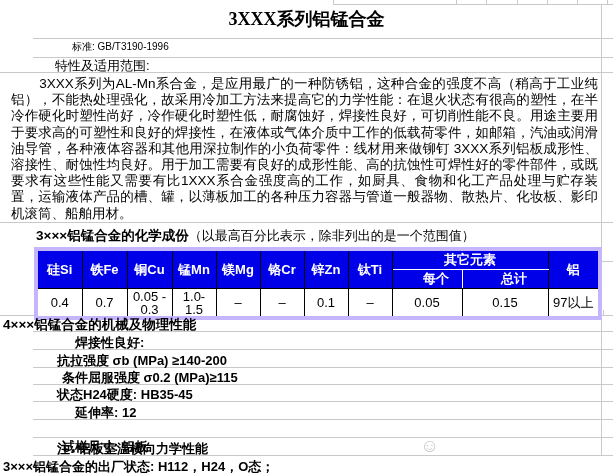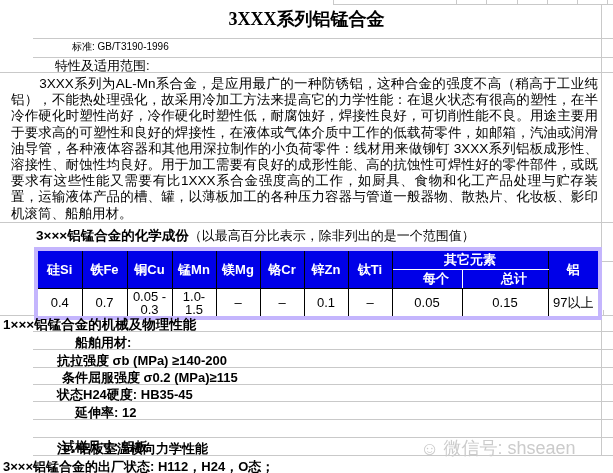--- a/index.html
+++ b/index.html
@@ -121,27 +121,26 @@
     <td>–</td>
     <td>0.1</td>
     <td>–</td>
     <td>0.05</td>
     <td>0.15</td>
     <td>97以上</td>
   </tr>
 </tbody>
   </table>
 
-<div class="mech-heading">1×××铝锰合金的机械及物理性能</div>
-<div class="mrow m0">船舶用材:</div>
+<div class="mech-heading">4×××铝锰合金的机械及物理性能</div>
+<div class="mrow m0">焊接性良好:</div>
 <div class="mrow m1">抗拉强度 σb (MPa) ≥140-200</div>
 <div class="mrow m2">条件屈服强度 σ0.2 (MPa)≥115</div>
 <div class="mrow m3">状态H24硬度: HB35-45</div>
 <div class="mrow m4">延伸率: 12</div>
 <div class="mrow m5">试样尺寸: 铝板</div>
 <div class="mrow m6">注: 铝板室温横向力学性能</div>
 
 <div class="delivery">3×××铝锰合金的出厂状态: H112，H24，O态；</div>
 
 <div class="watermark">
   <span class="face">☺</span>
-  <span>微信号: shseaen</span>
 </div>
 
 </body></html>

